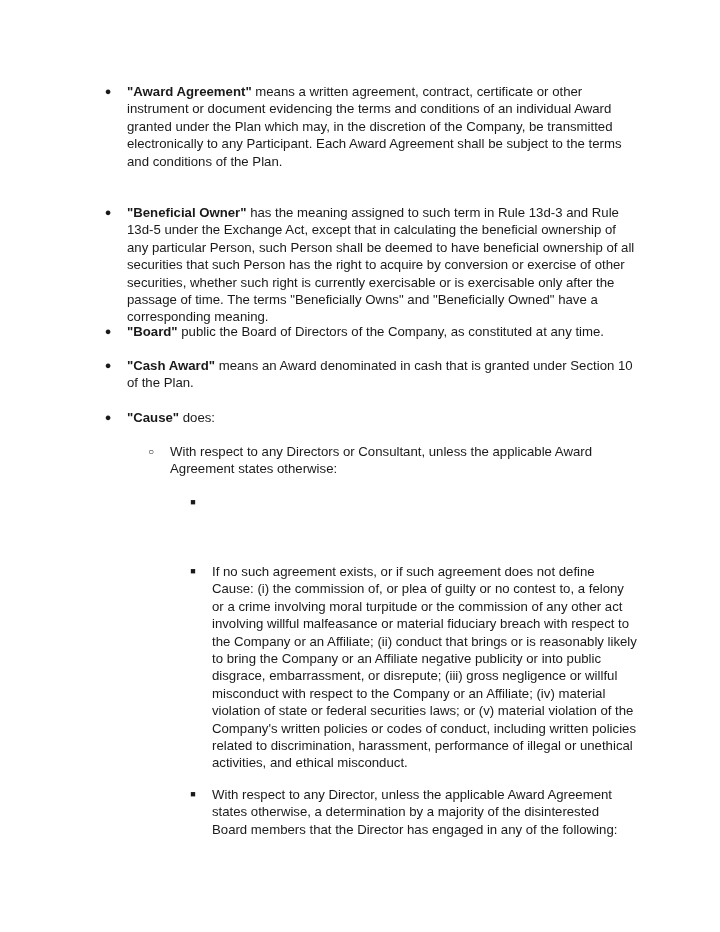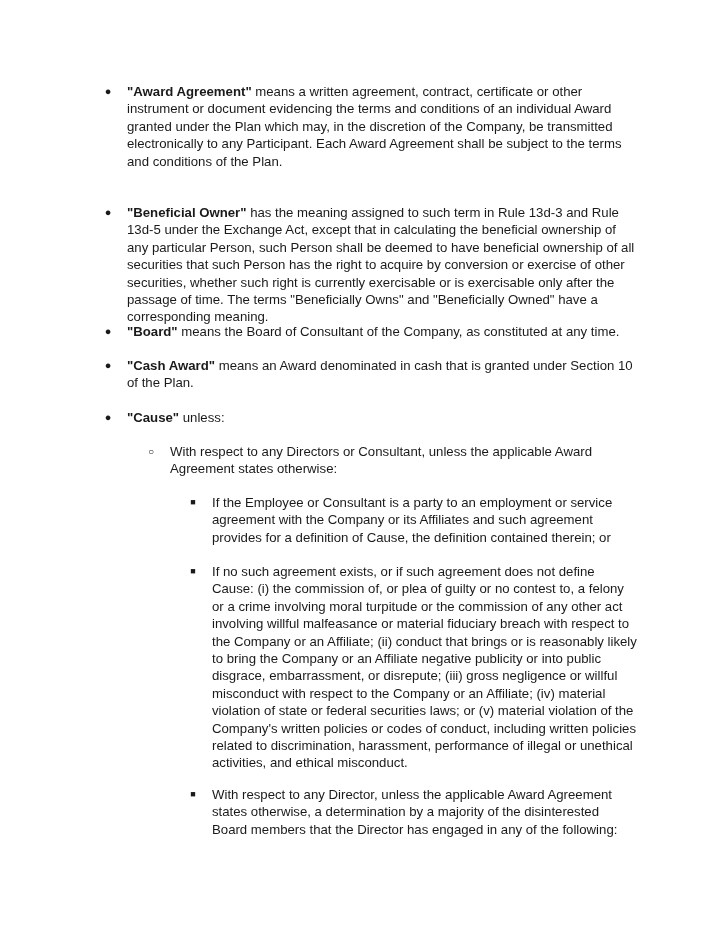--- a/index.html
+++ b/index.html
@@ -52,41 +52,40 @@
     <span class="term">"Award Agreement"</span><span> means a written agreement, contract, certificate or other instrument or document evidencing the terms and conditions of an individual Award granted under the Plan which may, in the discretion of the Company, be transmitted electronically to any Participant. Each Award Agreement shall be subject to the terms and conditions of the Plan.</span>
   </p>
 
   <p class="item l1" style="top:204px;">
     <span class="bullet">●</span>
     <span class="term">"Beneficial Owner"</span><span> has the meaning assigned to such term in Rule 13d-3 and Rule 13d-5 under the Exchange Act, except that in calculating the beneficial ownership of any particular Person, such Person shall be deemed to have beneficial ownership of all securities that such Person has the right to acquire by conversion or exercise of other securities, whether such right is currently exercisable or is exercisable only after the passage of time. The terms "Beneficially Owns" and "Beneficially Owned" have a corresponding meaning.</span>
   </p>
 
   <p class="item l1" style="top:323px;">
     <span class="bullet">●</span>
-    <span class="term">"Board"</span><span> means the Board of Consultant of the Company, as constituted at any time.</span>
+    <span class="term">"Board"</span><span> public the Board of Directors of the Company, as constituted at any time.</span>
   </p>
 
   <p class="item l1" style="top:357px;">
     <span class="bullet">●</span>
     <span class="term">"Cash Award"</span><span> means an Award denominated in cash that is granted under Section 10 of the Plan.</span>
   </p>
 
   <p class="item l1" style="top:409px;">
     <span class="bullet">●</span>
-    <span class="term">"Cause"</span><span> unless:</span>
+    <span class="term">"Cause"</span><span> does:</span>
   </p>
 
   <p class="item l2" style="top:443px;">
     <span class="bullet">○</span>
     <span>With respect to any Directors or Consultant, unless the applicable Award Agreement states otherwise:</span>
   </p>
 
   <p class="item l3" style="top:494px;">
     <span class="bullet">■</span>
-    <span>If the Employee or Consultant is a party to an employment or service agreement with the Company or its Affiliates and such agreement provides for a definition of Cause, the definition contained therein; or</span>
   </p>
 
   <p class="item l3" style="top:563px;">
     <span class="bullet">■</span>
     <span>If no such agreement exists, or if such agreement does not define Cause: (i) the commission of, or plea of guilty or no contest to, a felony or a crime involving moral turpitude or the commission of any other act involving willful malfeasance or material fiduciary breach with respect to the Company or an Affiliate; (ii) conduct that brings or is reasonably likely to bring the Company or an Affiliate negative publicity or into public disgrace, embarrassment, or disrepute; (iii) gross negligence or willful misconduct with respect to the Company or an Affiliate; (iv) material violation of state or federal securities laws; or (v) material violation of the Company's written policies or codes of conduct, including written policies related to discrimination, harassment, performance of illegal or unethical activities, and ethical misconduct.</span>
   </p>
 
   <p class="item l3" style="top:786px;">
     <span class="bullet">■</span>
     <span>With respect to any Director, unless the applicable Award Agreement states otherwise, a determination by a majority of the disinterested Board members that the Director has engaged in any of the following:</span>

